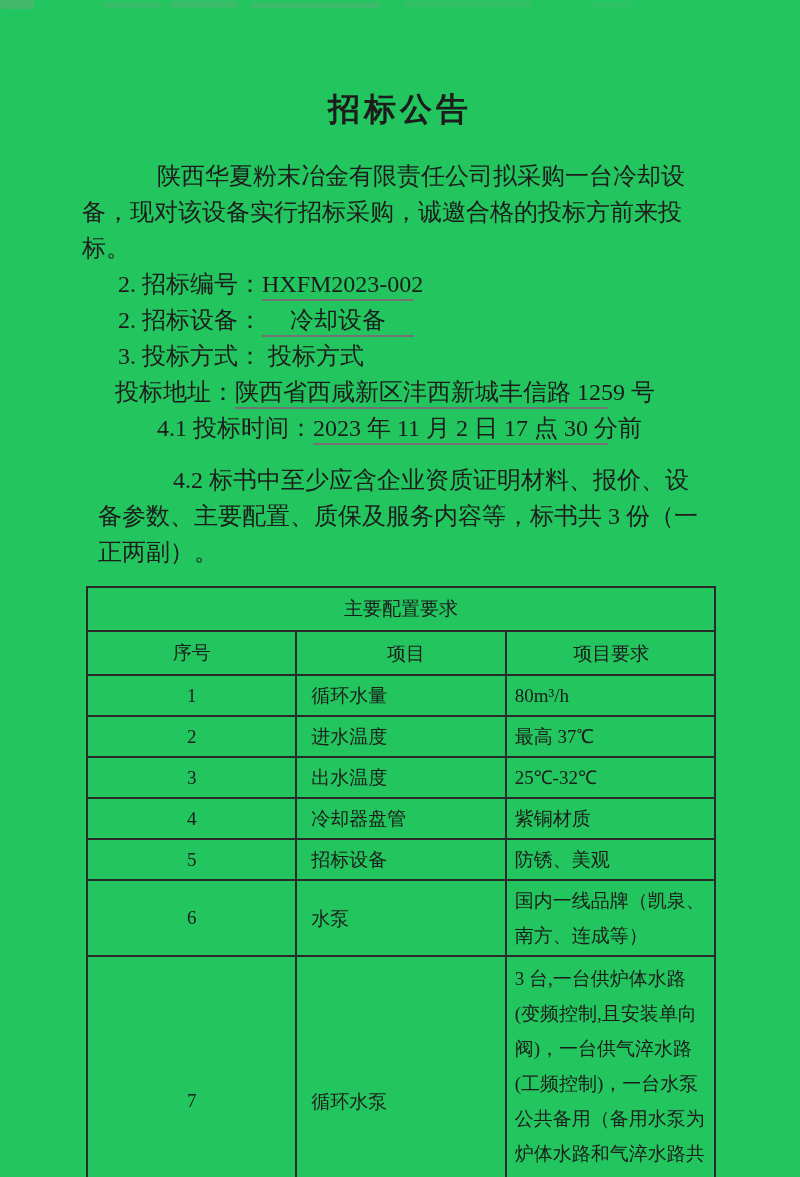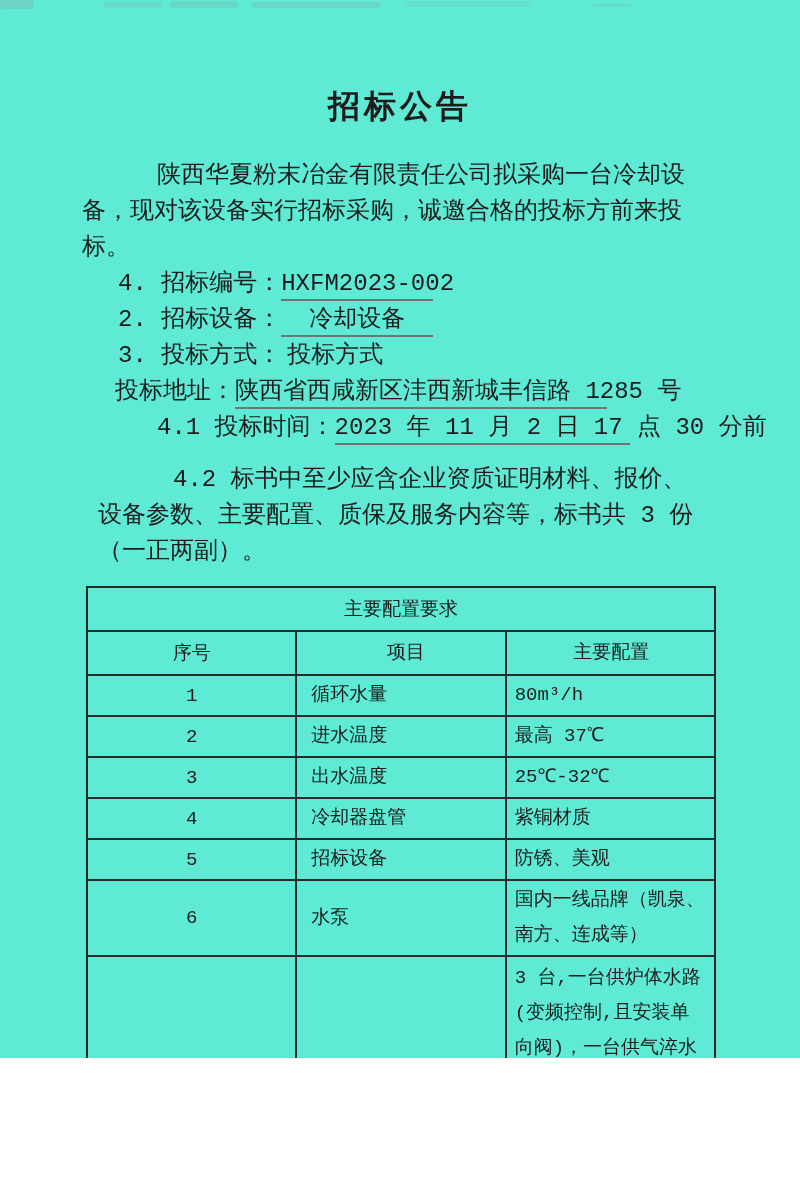--- a/index.html
+++ b/index.html
@@ -1,21 +1,21 @@
 <!DOCTYPE html>
 <html><head>
 <meta charset="utf-8">
 <style>
   html,body{margin:0;padding:0;}
   .page{
     position:relative;
-    width:800px;height:1058px;
-    background:#5eead4;
+    width:800px;height:1177px;
+    background:#22c55e;
     overflow:hidden;
-    font-family:Liberation Mono, monospace;
+    font-family:Liberation Serif, serif;
     color:#1c1c1c;
   }
   
   .smudge{position:absolute;background:#9a9a9a;border-radius:2px;}
   .s1{left:0;top:0;width:34px;height:9px;opacity:.28;}
   .s2{left:104px;top:2px;width:58px;height:6px;opacity:.18;}
   .s3{left:170px;top:1px;width:68px;height:7px;opacity:.20;}
   .s4{left:252px;top:2px;width:128px;height:6px;opacity:.22;}
   .s5{left:404px;top:1px;width:128px;height:6px;opacity:.14;}
   .s6{left:592px;top:3px;width:40px;height:4px;opacity:.12;}
@@ -81,51 +81,51 @@
   <div class="smudge s5"></div>
   <div class="smudge s6"></div>
 
   <div class="doc">
 
     <h1 class="title">招标公告</h1>
 
     <p class="body-text intro">陕西华夏粉末冶金有限责任公司拟采购一台冷却设备，现对该设备实行招标采购，诚邀合格的投标方前来投标。</p>
 
     <div class="body-text line ind-item">
-      <span>4. 招标编号：</span><span class="ul w-item">HXFM2023-002</span>
+      <span>2. 招标编号：</span><span class="ul w-item">HXFM2023-002</span>
     </div>
 
     <div class="body-text line ind-item">
       <span>2. 招标设备：</span><span class="ul w-item">冷却设备</span>
     </div>
 
     <div class="body-text line ind-item">
       <span>3. 投标方式：</span><span class="plain-val">投标方式</span>
     </div>
 
     <div class="body-text line ind-addr">
-      <span>投标地址：</span><span class="ul w-addr">陕西省西咸新区沣西新城丰信路 1285 号</span>
+      <span>投标地址：</span><span class="ul w-addr">陕西省西咸新区沣西新城丰信路 1259 号</span>
     </div>
 
 
     <div class="body-text line ind-41">
       <span>4.1 投标时间：</span><span class="ul w-time">2023 年 11 月 2 日 17 点 30 分前</span>
     </div>
 
     <p class="body-text para42">4.2 标书中至少应含企业资质证明材料、报价、设备参数、主要配置、质保及服务内容等，标书共 3 份（一正两副）。</p>
 
     <table class="spec">
       <tbody>
           <tr class="t-title">
         <td colspan="3">主要配置要求</td>
       </tr>
       <tr class="t-head">
         <td class="c1">序号</td>
         <td class="c2">项目</td>
-        <td class="c3">主要配置</td>
+        <td class="c3">项目要求</td>
       </tr>
       <tr class="r">
         <td class="c1">1</td>
         <td class="c2">循环水量</td>
         <td class="c3">80m³/h</td>
       </tr>
       <tr class="r">
         <td class="c1">2</td>
         <td class="c2">进水温度</td>
         <td class="c3">最高 37℃</td>

